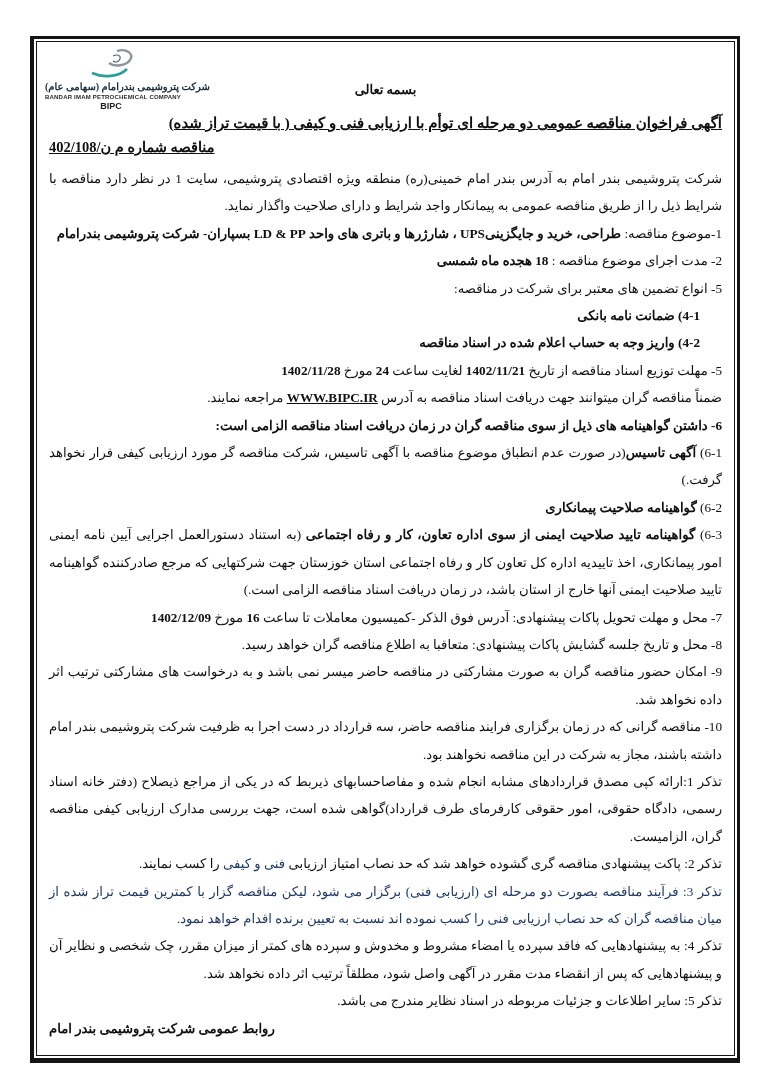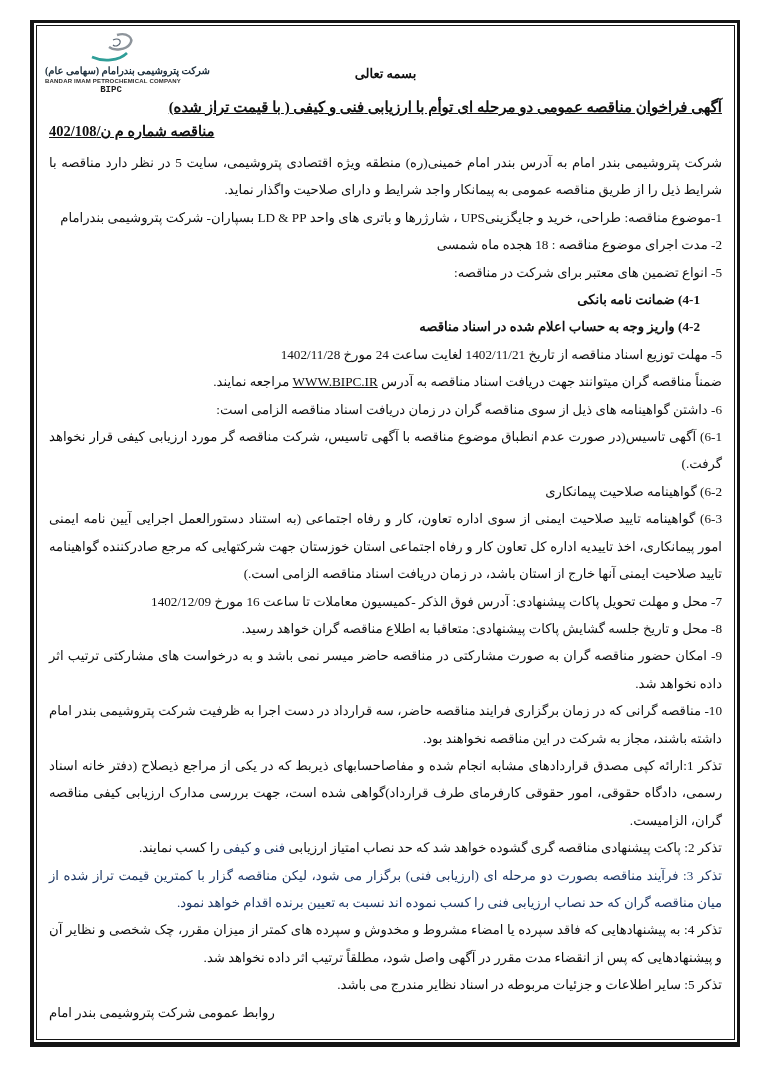--- a/index.html
+++ b/index.html
@@ -2,50 +2,50 @@
 <html lang="fa"><head>
 <meta charset="utf-8">
 <style>
   * { box-sizing: border-box; }
   html,body { margin:0; padding:0; }
   body {
     width:768px; height:1091px; background:#ffffff; position:relative;
     font-family:"Liberation Serif","DejaVu Serif",serif; color:#101010;
   }
   .frame-outer {
-    position:absolute; left:30px; top:20px; width:710px; height:1027px;
+    position:absolute; left:30px; top:36px; width:710px; height:1027px;
     border:3px solid #141414; border-bottom-width:5px; border-left-width:4px;
   }
   .frame-inner {
     position:absolute; left:2px; top:2px; right:2px; bottom:2px;
     border:1px solid #141414; direction:rtl; padding:0 12px;
   }
   
   .logo {
     position:absolute; top:5px; left:8px; width:132px; text-align:center;
     direction:ltr; line-height:1.25;
   }
   .logo svg { display:block; margin:0 auto; }
   .logo-fa { font-size:10px; font-weight:bold; color:#20323f; white-space:nowrap; }
   .logo-en { font-size:6px; font-weight:bold; letter-spacing:.2px; color:#2a2a2a;
              font-family:"Liberation Sans","DejaVu Sans",sans-serif; white-space:nowrap; }
   .logo-abbr { font-size:9px; font-weight:bold; color:#1c1c1c;
-             font-family:Liberation Mono, monospace; }
+             font-family:Liberation Sans, sans-serif; }
   
   .bismillah { text-align:center; font-weight:bold; font-size:13px; margin:40px 0 0 0; }
   .doc-title { text-align:right; font-weight:bold; font-size:15px; margin:16px 0 0 0;
                text-decoration:underline; }
   .tender-no { text-align:left; font-weight:bold; font-size:14.5px; margin:7px 0 0 0;
                text-decoration:underline; }
   
   .doc-body { margin-top:9px; font-size:13.2px; line-height:27.4px; }
   .doc-body p { margin:0; text-align:justify; }
   .doc-body p.indent { padding-right:22px;font-weight:bold; }
   .doc-body p.align-left { text-align:left; }
-  .b { font-weight:normal; }
+  .b { font-weight:bold; }
   .u { text-decoration:underline; }
   .navy { color:#1f3864; }
 </style>
 </head>
 <body>
 
 <div class="frame-outer">
   <div class="frame-inner">
 
     <div class="logo">
@@ -57,21 +57,21 @@
       <div class="logo-fa">شرکت پتروشیمی بندرامام (سهامی عام)</div>
       <div class="logo-en">BANDAR IMAM PETROCHEMICAL COMPANY</div>
       <div class="logo-abbr">BIPC</div>
     </div>
 
     <p class="bismillah">بسمه تعالی</p>
     <p class="doc-title">آگهی فراخوان مناقصه عمومی دو مرحله ای توأم با ارزیابی فنی و کیفی ( با قیمت تراز شده)</p>
     <p class="tender-no">مناقصه شماره م ن/402/108</p>
 
     <main class="doc-body">
-        <p><span>شرکت پتروشیمی بندر امام به آدرس بندر امام خمینی(ره) منطقه ویژه اقتصادی پتروشیمی، سایت 5 در نظر دارد مناقصه با شرایط ذیل را از طریق مناقصه عمومی به پیمانکار واجد شرایط و دارای صلاحیت واگذار نماید.</span></p>
+        <p><span>شرکت پتروشیمی بندر امام به آدرس بندر امام خمینی(ره) منطقه ویژه اقتصادی پتروشیمی، سایت 1 در نظر دارد مناقصه با شرایط ذیل را از طریق مناقصه عمومی به پیمانکار واجد شرایط و دارای صلاحیت واگذار نماید.</span></p>
         <p><span>1-موضوع مناقصه: </span><span class="b">طراحی، خرید و جایگزینیUPS ، شارژرها و باتری های واحد LD &amp; PP بسپاران- شرکت پتروشیمی بندرامام</span></p>
         <p><span>2- مدت اجرای موضوع مناقصه : </span><span class="b">18 هجده ماه شمسی</span></p>
         <p><span>5- انواع تضمین های معتبر برای شرکت در مناقصه:</span></p>
         <p class="indent"><span>4-1) ضمانت نامه بانکی</span></p>
         <p class="indent"><span>4-2) واریز وجه به حساب اعلام شده در اسناد مناقصه</span></p>
         <p><span>5- مهلت توزیع اسناد مناقصه از تاریخ </span><span class="b">1402/11/21</span><span> لغایت ساعت </span><span class="b">24</span><span> مورخ </span><span class="b">1402/11/28</span></p>
         <p><span>ضمناً مناقصه گران میتوانند جهت دریافت اسناد مناقصه به آدرس </span><span class="b u">WWW.BIPC.IR</span><span> مراجعه نمایند.</span></p>
         <p><span class="b">6- داشتن گواهینامه های ذیل از سوی مناقصه گران در زمان دریافت اسناد مناقصه الزامی است:</span></p>
         <p><span>6-1) </span><span class="b">آگهی تاسیس</span><span>(در صورت عدم انطباق موضوع مناقصه با آگهی تاسیس، شرکت مناقصه گر مورد ارزیابی کیفی قرار نخواهد گرفت.)</span></p>
         <p><span>6-2) </span><span class="b">گواهینامه صلاحیت پیمانکاری</span></p>

